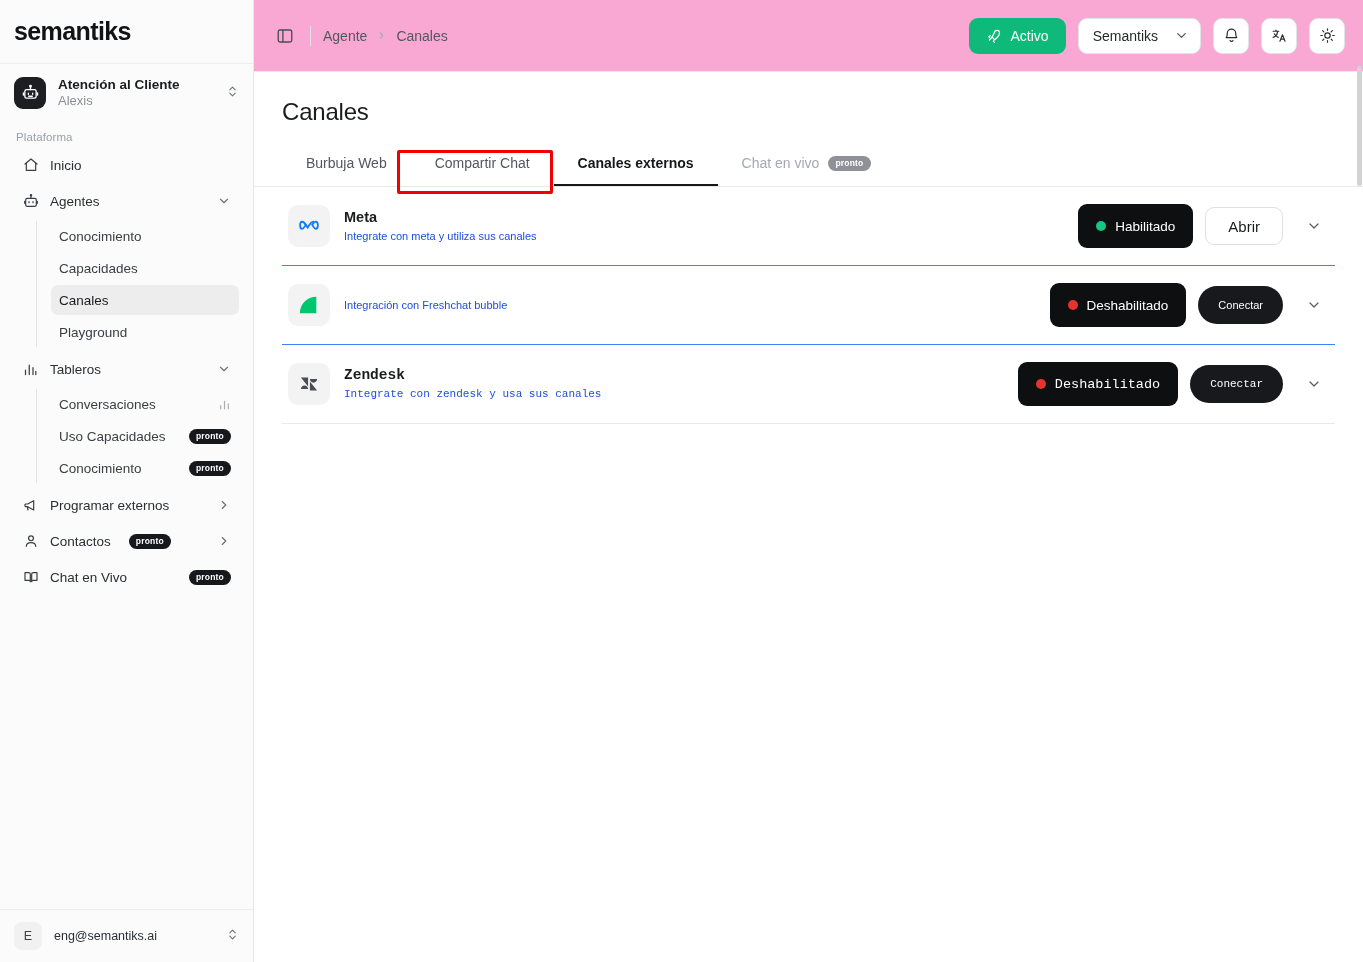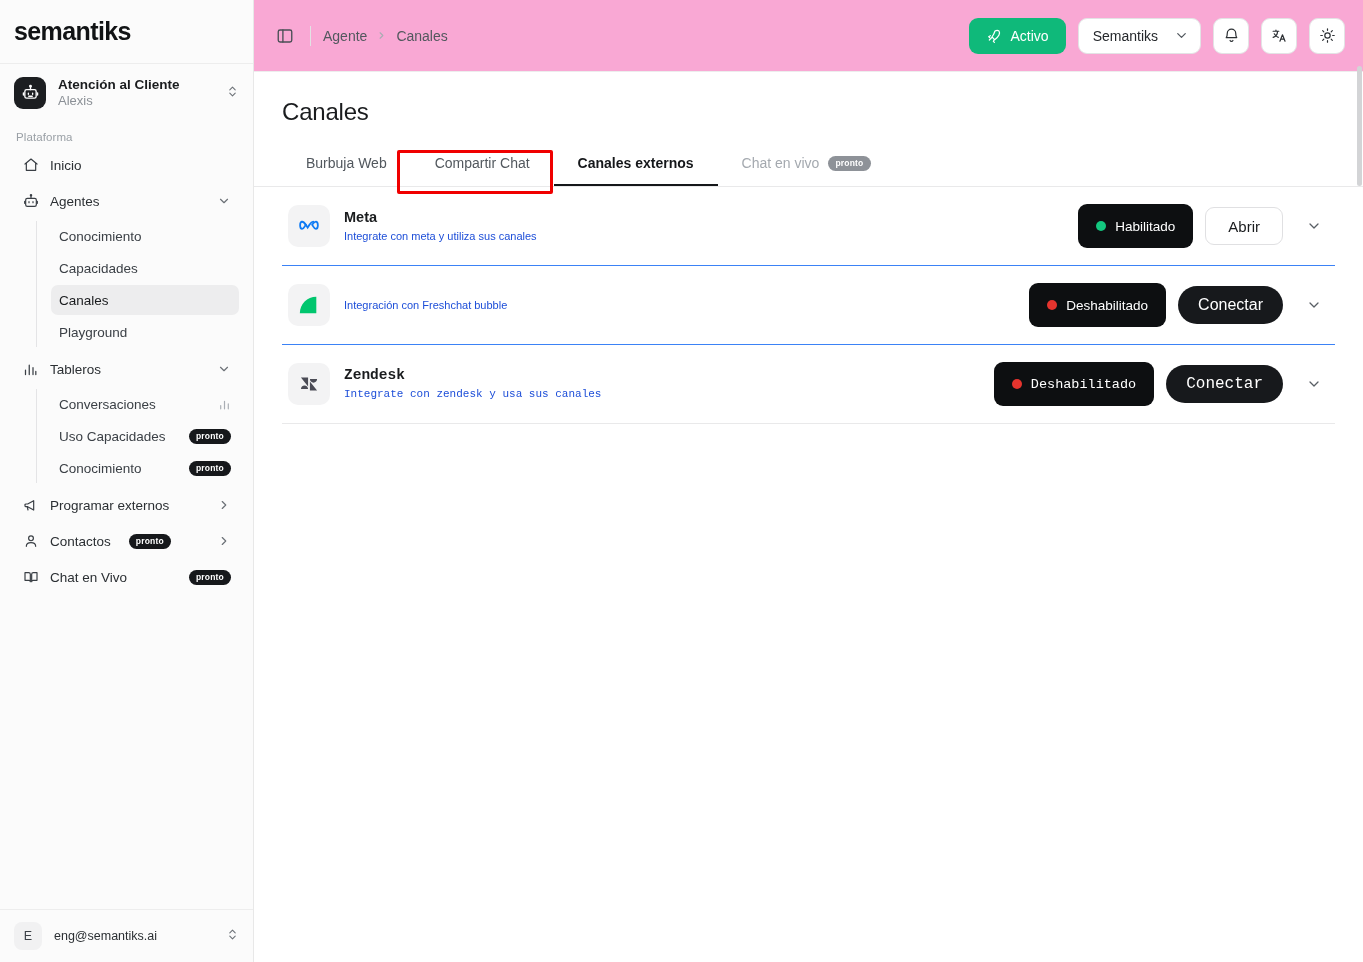--- a/index.html
+++ b/index.html
@@ -188,21 +188,21 @@
   .dot.on { background: #13c77f; }
   .dot.off { background: #e5342e; }
   .btn-outline {
     height: 38px; padding: 0 22px; border-radius: 9px;
     border: 1px solid #e0e0e2; background: #fff; color: #1a1c1e;
     font-size: 15px; font-family: inherit; cursor: pointer; white-space:nowrap;
   }
   .btn-dark {
     height: 38px; padding: 0 20px; border-radius: 19px;
     border: none; background: #17191c; color: #fff;
-    font-size: 16px; font-family: inherit; cursor: pointer; white-space:nowrap;
+    font-size: 11px; font-family: inherit; cursor: pointer; white-space:nowrap;
   }
   .row-chev {
     width: 26px; height: 26px; display: flex; align-items: center;
     justify-content: center; color: #595f65; cursor: pointer; margin-left: 6px;
   }
   .actions { display: flex; align-items: center; gap: 12px; }
   .scroll-thumb {
     position: absolute; right: 1px; top: 66px; width: 5px; height: 120px;
     background: #d3d4d6; border-radius: 3px;
   }

